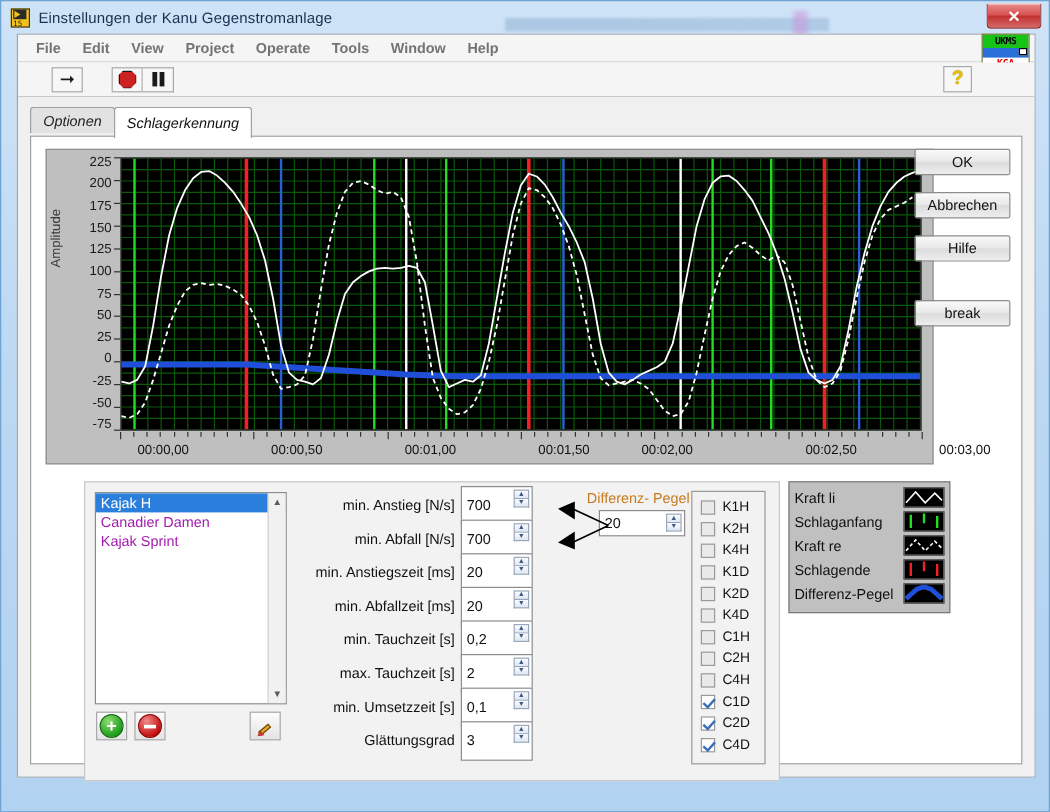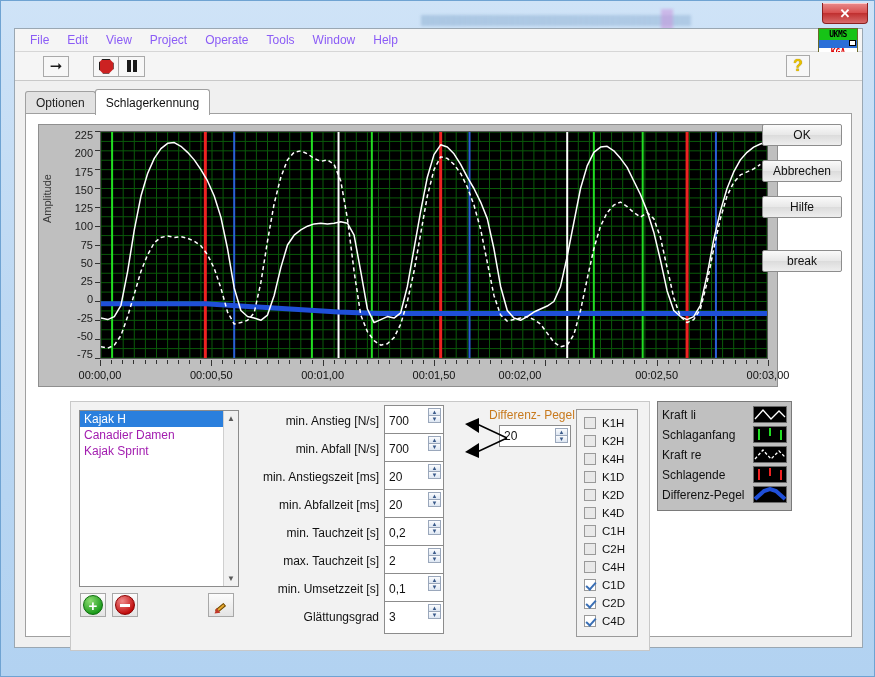--- a/index.html
+++ b/index.html
@@ -54,21 +54,21 @@
     position:absolute;left:13px;top:27px;width:849px;height:620px;
     background:#f0f0f0;border:1px solid #9aa7b2;box-sizing:border-box;
     display:flex;flex-direction:column;
   }
   
   #menubar{
     height:22px;background:#f5f5f5;border-bottom:1px solid #d6d6d6;
     display:flex;align-items:center;padding-left:6px;flex:none;position:relative;
   }
   .menu-item{
-    font-size:12px;color:#8b5cf6;padding:13px 9px;cursor:default;
+    font-size:12px;color:#737373;padding:13px 9px;cursor:default;font-weight:bold;
   }
   #prefs-logo{
     position:absolute;right:4px;top:-1px;width:40px;height:38px;
     border:1px solid #6a6a2a;background:#ffffff;box-sizing:border-box;
     display:flex;flex-direction:column;
   }
   #prefs-logo .l1{height:11px;background:#16c316;color:#000;font-size:8px;
     font-family:"DejaVu Sans Mono",monospace;font-weight:bold;text-align:center;line-height:11px;letter-spacing:-.4px;}
   #prefs-logo .l2{height:8px;background:#2a6fd8;position:relative;}
   #prefs-logo .l2 b{position:absolute;right:1px;top:0px;width:7px;height:6px;background:#fff;border:1px solid #000;box-sizing:border-box;}
@@ -93,21 +93,21 @@
   .pause-ic i{display:block;width:4px;height:12px;background:#1a1a1a;}
   .run-ic{font-size:15px;color:#1a1a1a;line-height:1;font-family:"DejaVu Sans",sans-serif;}
   #help-q{
     position:absolute;right:52px;top:3px;width:24px;height:22px;
     border:1px solid #a9a9a9;background:#f7f7f7;box-sizing:border-box;
     display:flex;align-items:center;justify-content:center;cursor:pointer;
     color:#e8c000;font-size:16px;font-weight:bold;text-shadow:0 0 1px #8a7000;
   }
   
   #tabzone{flex:1;position:relative;background:#f0f0f0;padding:8px 10px 10px 10px;box-sizing:border-box;}
-  #tabstrip{display:flex;align-items:center;height:26px;position:relative;z-index:2;}
+  #tabstrip{display:flex;align-items:flex-start;height:26px;position:relative;z-index:2;font-style:italic;}
   .tab{
     height:22px;line-height:22px;padding:0 10px;font-size:12px;color:#222;
     border:1px solid #a0a0a0;border-bottom:none;background:#e2e2e2;
     border-radius:3px 3px 0 0;cursor:pointer;box-sizing:border-box;
     margin-right:-1px;
   }
   .tab.active{background:#ffffff;height:26px;line-height:26px;color:#111;}
   #tabpage{
     position:absolute;left:10px;right:10px;top:32px;bottom:10px;
     background:#ffffff;border:1px solid #a0a0a0;box-sizing:border-box;
@@ -136,21 +136,21 @@
   }
   #xaxis{
     position:absolute;left:61px;top:235px;width:668px;height:10px;
   }
   #xaxis i{position:absolute;top:0;width:1px;height:4px;background:#333;}
   #xaxis i.maj{height:6px;}
   #xlabels{
     position:absolute;left:0px;top:244px;width:795px;height:14px;
     font-size:11px;color:#111;
   }
-  #xlabels span{position:absolute;transform:translateX(-50%);white-space:nowrap;}
+  #xlabels span{position:absolute;transform:translateX(-50%);white-space:nowrap;margin-left:36px;}
   
   #bottom{
     position:absolute;left:44px;top:287px;width:580px;height:250px;
     background:#f2f2f2;border:1px solid #c8c8c8;box-sizing:border-box;
   }
   #listbox{
     position:absolute;left:8px;top:8px;width:160px;height:177px;
     background:#fff;border:1px solid #8c8c8c;box-sizing:border-box;overflow:hidden;
   }
   .list-item{font-size:12px;padding:1px 4px;color:#a21caf;cursor:pointer;}
@@ -241,20 +241,29 @@
     font-size:12px;color:#111;display:flex;align-items:center;justify-content:center;
     box-sizing:border-box;cursor:pointer;
   }
   #break-btn{margin-top:32px;}
 </style>
 </head>
 <body>
 
 <div id="window">
 
+  <div id="titlebar">
+    <div id="app-icon">
+      <div class="bg"></div>
+        <div class="inner"></div>
+        <div class="arw"></div>
+        <div class="num">15</div>
+    </div>
+    <div id="title-text">Einstellungen der Kanu Gegenstromanlage</div>
+  </div>
   <div id="blur-strip"></div>
   <div id="blur-strip2"></div>
   <div id="close-btn">✕</div>
 
   <div id="client">
 
     <div id="menubar">
       <div class="menu-item">File</div>
       <div class="menu-item">Edit</div>
       <div class="menu-item">View</div>

